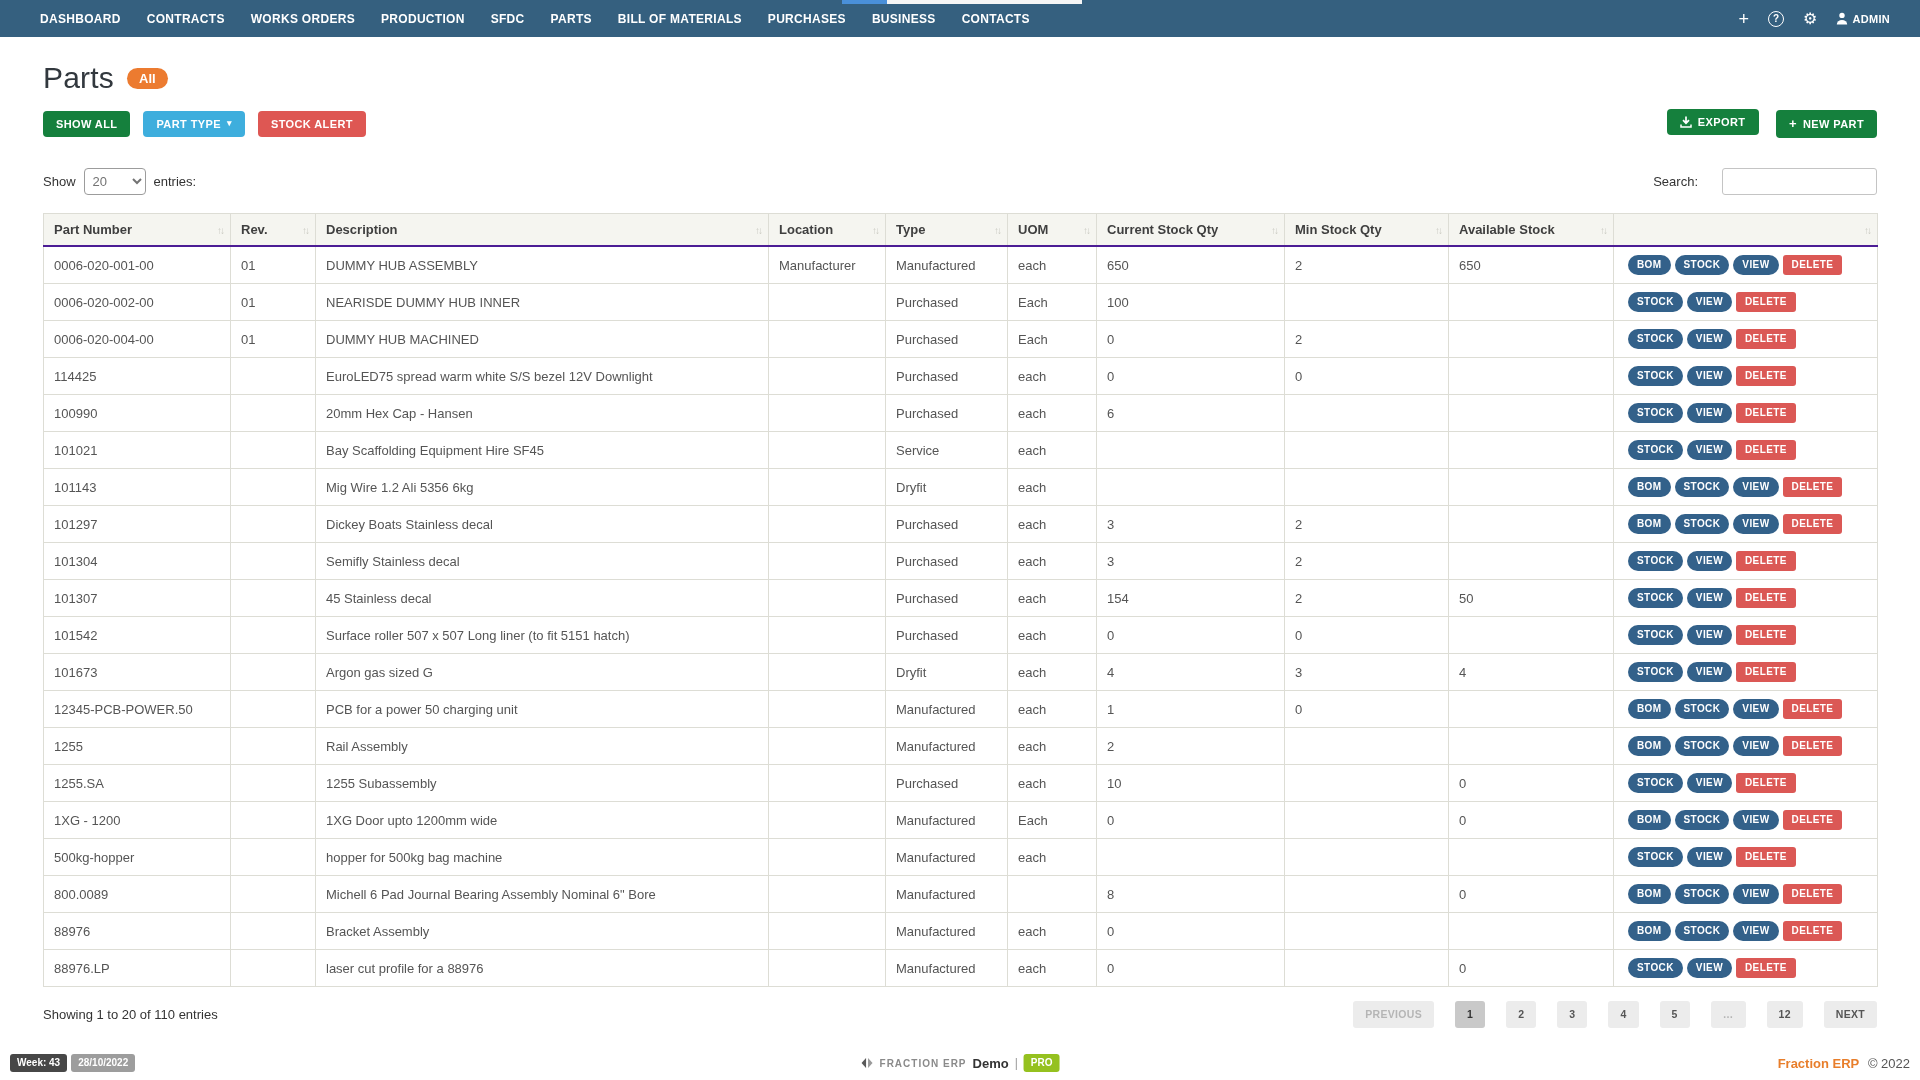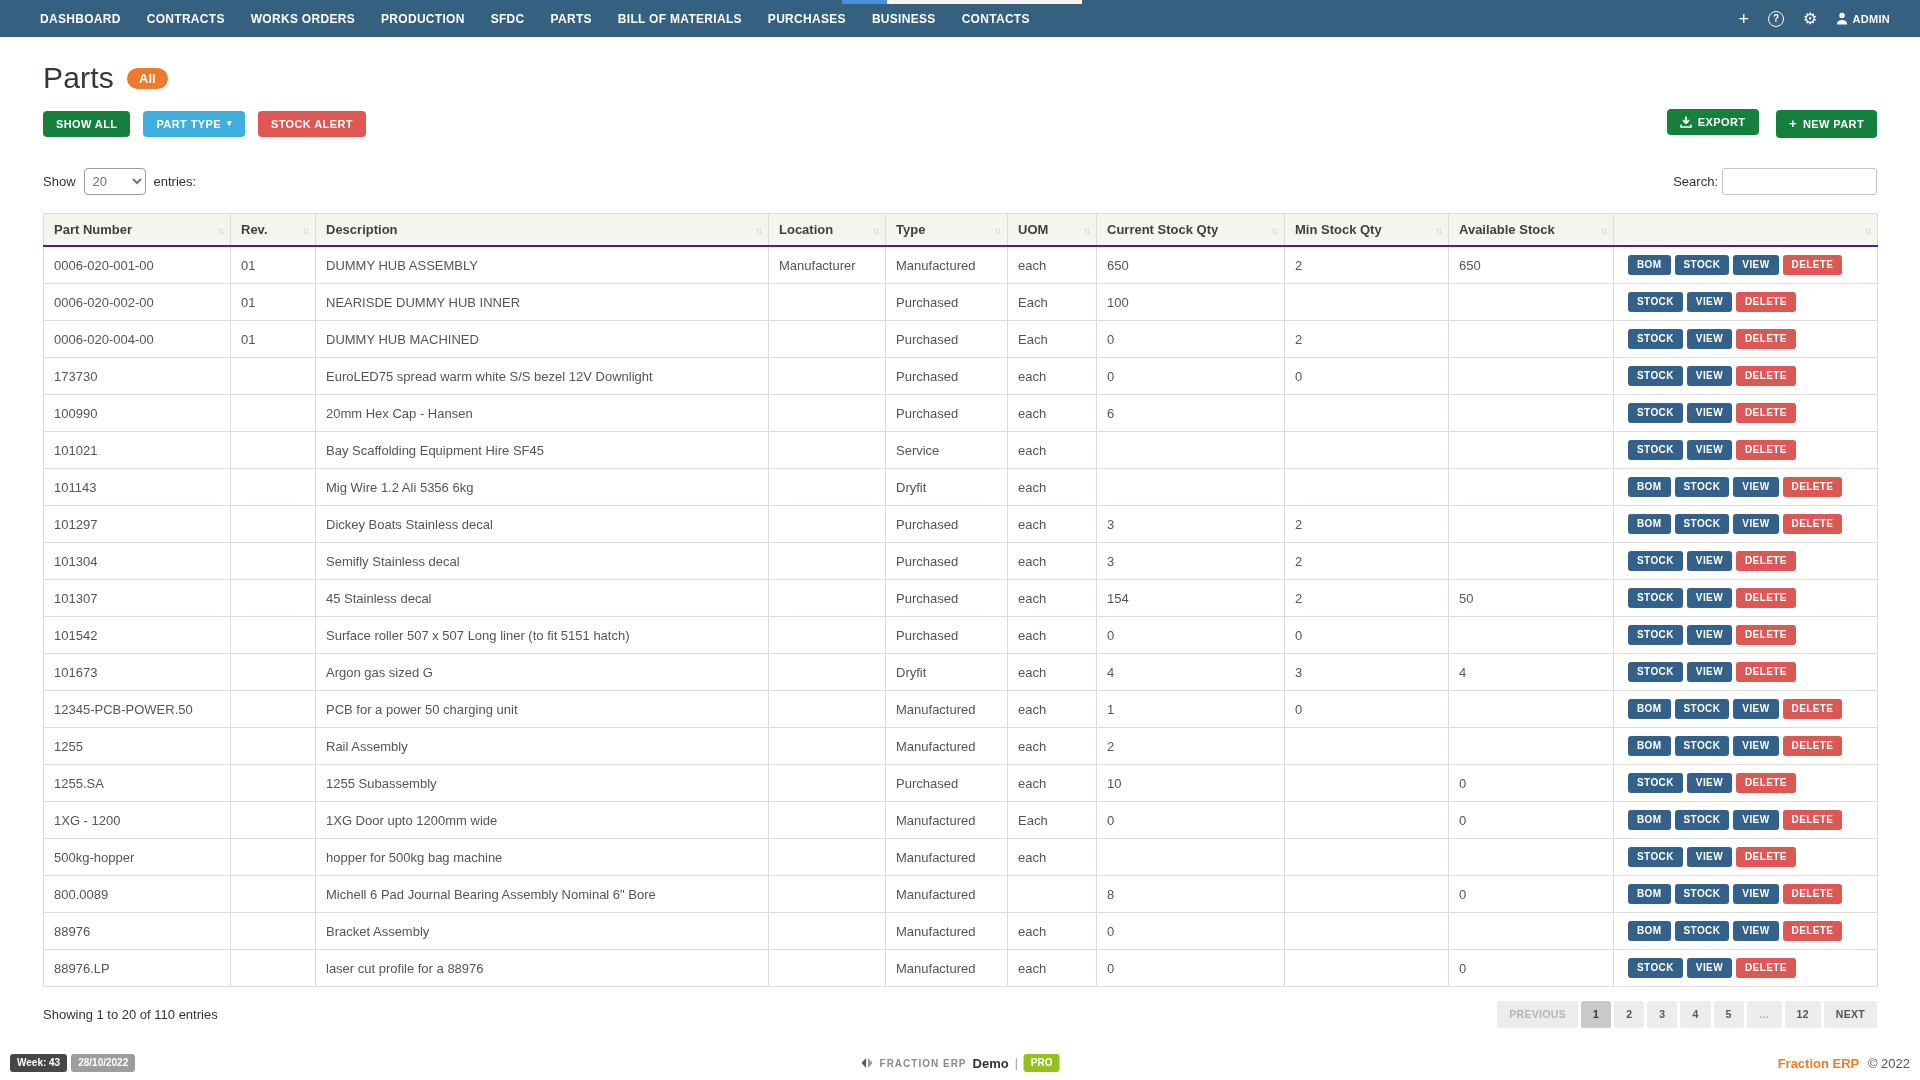--- a/index.html
+++ b/index.html
@@ -51,21 +51,21 @@
   .btn-info   { background:#3EAEDD; }
   .btn-danger { background:#DE5753; }
   .toolbar-right { margin-left:auto; }
   .chev { font-size:9px; }
 
   .controls-row { margin-top:30px; display:flex; align-items:center; font-size:13px; color:#333;justify-content:center; }
   .page-size {
     margin:0 8px; width:62px; height:27px; font-size:13px; font-family:inherit;
     border:1px solid #9c9c9c; border-radius:4px; color:#737373; padding:0 4px; background:#fff;
   }
-  .search-wrap { margin-left:auto; display:flex; align-items:center; gap:4px; }
+  .search-wrap { margin-left:auto; display:flex; align-items:center; gap:24px; }
   .search-input {
     width:155px; height:27px; border:1px solid #c4c4c4; border-radius:3px;
     font-family:inherit; font-size:13px; padding:0 6px;
   }
 
   
   table.parts {
     margin-top:18px; width:1834px; border-collapse:collapse; table-layout:fixed;
     font-size:13px; color:#555;
   }
@@ -81,27 +81,27 @@
   .sort-ico {
     position:absolute; right:7px; top:50%; transform:translateY(-50%);
     color:#c9c9c1; font-size:10px; letter-spacing:-2px; font-weight:400;
   }
   td.cell-actions { text-align:right; padding:4px 8px; }
   .abtn {
     border:none; cursor:pointer; color:#fff; font-family:inherit;
     font-size:10px; font-weight:700; letter-spacing:.4px;
     padding:5px 9px; border-radius:3px; margin-left:4px; line-height:1;
   }
-  .abtn-blue { background:#33618A; }
+  .abtn-blue { background:#33618A;border-radius:10px; }
   .abtn-red  { background:#DB5855; }
 
   
   .table-footer { margin-top:14px; display:flex; align-items:center; }
   .showing { font-size:13px; color:#333; }
-  .pager { margin-left:auto; display:flex; gap:3px; }
+  .pager { margin-left:auto; display:flex; gap:21px; }
   .pg {
     background:#ececec; color:#555; border:none; cursor:pointer; font-family:inherit;
     font-size:10.5px; font-weight:700; letter-spacing:.3px;
     padding:8px 12px; border-radius:3px; line-height:1;
   }
   .pg.disabled { color:#b5b5b5; cursor:default; }
   .pg.active   { background:#c9c9c9; color:#333; }
 
   
   .bottom-bar {
@@ -261,21 +261,21 @@
           <td>DUMMY HUB MACHINED</td>
           <td></td>
           <td>Purchased</td>
           <td>Each</td>
           <td>0</td>
           <td>2</td>
           <td></td>
           <td class="cell-actions"><button class="abtn abtn-blue">STOCK</button><button class="abtn abtn-blue">VIEW</button><button class="abtn abtn-red">DELETE</button></td>
         </tr>
         <tr>
-          <td>173730</td>
+          <td>114425</td>
           <td></td>
           <td>EuroLED75 spread warm white S/S bezel 12V Downlight</td>
           <td></td>
           <td>Purchased</td>
           <td>each</td>
           <td>0</td>
           <td>0</td>
           <td></td>
           <td class="cell-actions"><button class="abtn abtn-blue">STOCK</button><button class="abtn abtn-blue">VIEW</button><button class="abtn abtn-red">DELETE</button></td>
         </tr>

